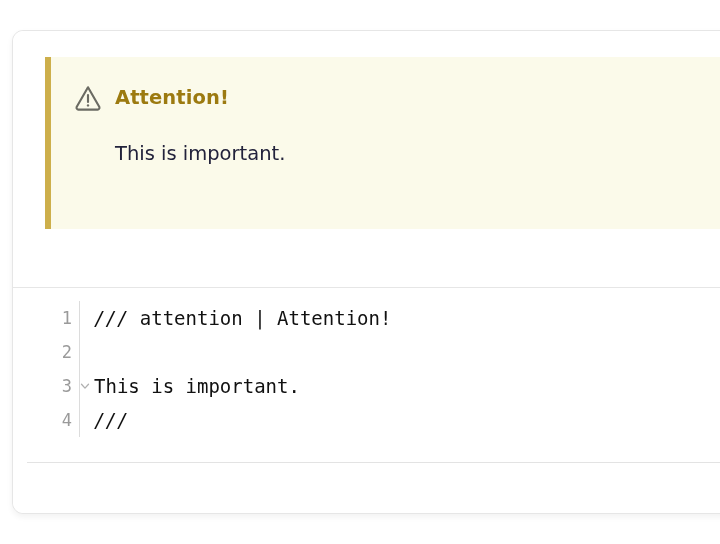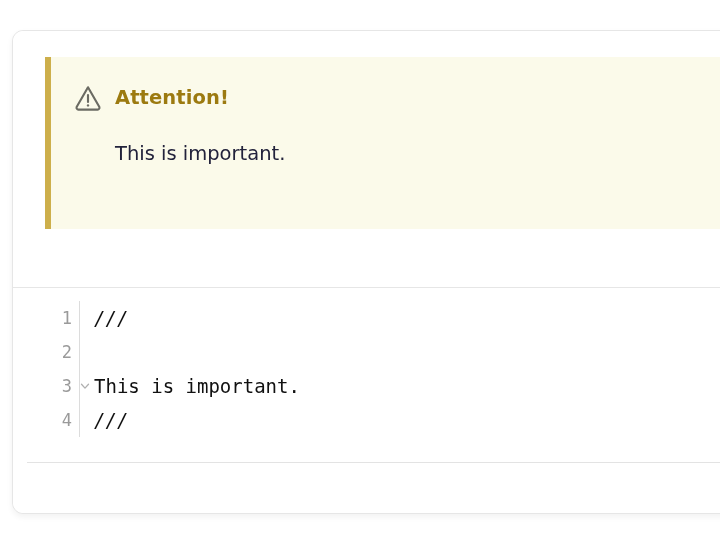--- a/index.html
+++ b/index.html
@@ -200,21 +200,21 @@
       </div>
     </div>
 
     <div class="code-pane">
       <div class="code-rows">
 
         <div class="code-row">
           <div class="gutter">
             <span class="line-no">1</span>
           </div>
-          <div class="code-text"><span class="tok-marker">///</span></div>
+          <div class="code-text"><span class="tok-marker">///</span><span> attention | Attention!</span></div>
         </div>
 
         <div class="code-row">
           <div class="gutter">
             <span class="line-no">2</span>
           </div>
           <div class="code-text"><span class="tok-marker"></span><span></span></div>
         </div>
 
         <div class="code-row">

